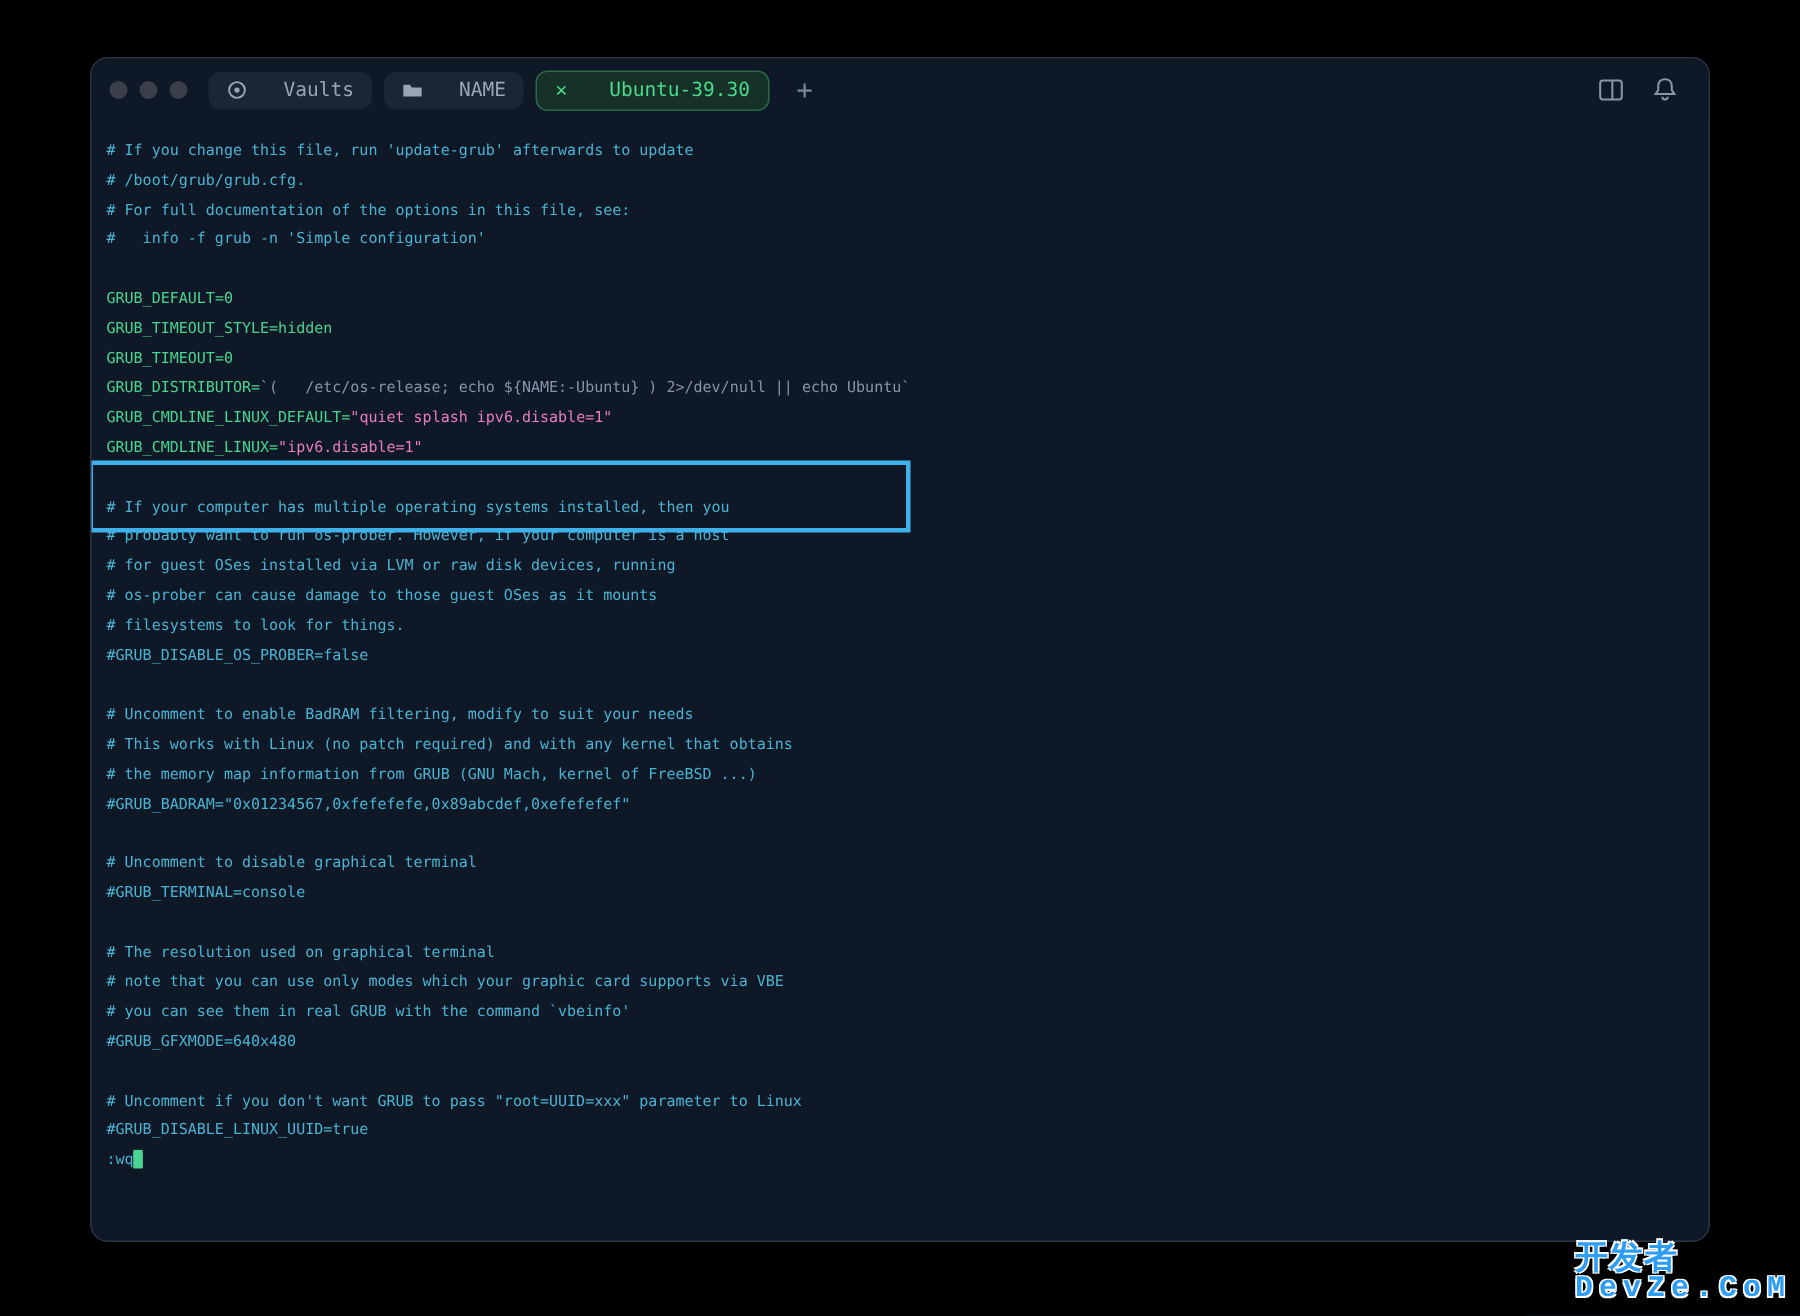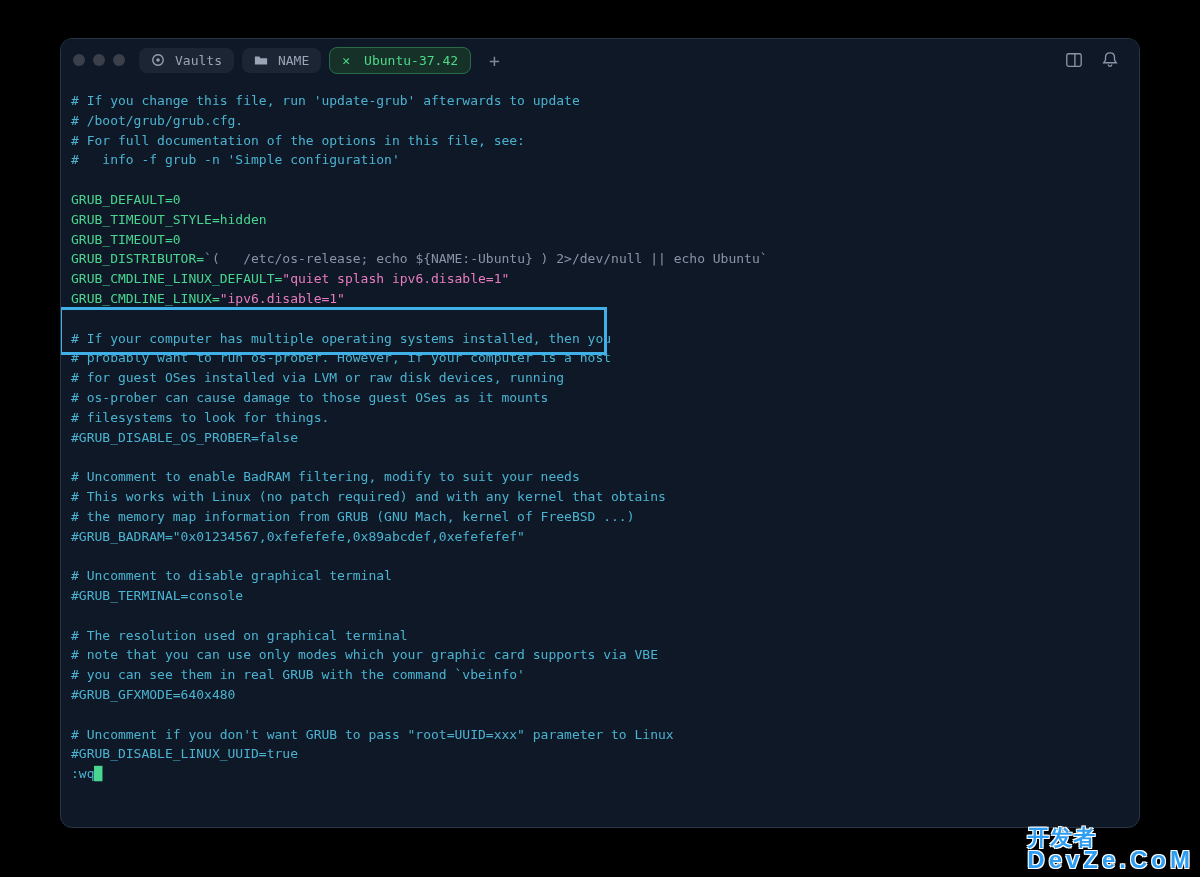--- a/index.html
+++ b/index.html
@@ -24,21 +24,21 @@
   padding:0 10px;
   gap:8px;
   background:#0e1826;
 }
 .traffic { display:flex; gap:8px; margin-right:6px; margin-left:2px;}
 .traffic span {
   width:12px; height:12px; border-radius:50%;
   background:#3a3f4a;
 }
 .chip {
-  display:flex; align-items:center; gap:10px;
+  display:flex; align-items:center; gap:24px;
   padding:5px 12px;
   border-radius:8px;
   font-size:13px;
   color:#9aa4b5;
   cursor:pointer;
   justify-content:center;
 }
 .chip.gray { background:#1c2533; }
 .chip.active {
   background:#163127;
@@ -50,21 +50,21 @@
 .spacer { flex:1; }
 .right-icons { display:flex; gap:18px; margin-right:10px; color:#8b95a7; }
 .right-icons svg { width:18px; height:18px; }
 
 .content {
   position:absolute; top:52px; left:0; right:0; bottom:0;
   padding:0 10px 8px 10px;
 }
 pre.term {
   font-family: "SF Mono", Menlo, Consolas, monospace;
-  font-size:13px;
+  font-size:10px;
   line-height:19.8px;
   white-space:pre;
   color:#49d590;
 }
 .c-comment { color:#4bb3d1; }
 .c-var { color:#49d590; }
 .c-val { color:#49d590; }
 .c-string { color:#e87cc1; }
 .c-tick { color:#8a93a7; }
 .c-cursor { background:#49d590; color:#49d590; }
@@ -81,21 +81,21 @@
   right:6px; bottom:6px;
   font-family: "Arial Black", sans-serif;
   font-size:22px;
   line-height:22px;
   font-weight:900;
   color:#2e9df4;
   text-shadow: -1px -1px 0 #fff, 1px -1px 0 #fff, -1px 1px 0 #fff, 1px 1px 0 #fff;
   text-align:left;
   letter-spacing:1px;
 }
-.watermark .row2 { font-size:24px; letter-spacing:4px; }
+.watermark .row2 { font-size:20px; letter-spacing:4px;font-family:Liberation Mono, monospace; }
 </style>
 </head>
 <body>
 
 <div class="window">
 
   <div class="titlebar">
     <div class="traffic">
       <span></span>
       <span></span>
@@ -109,21 +109,21 @@
       <span>Vaults</span>
     </div>
     <div class="chip gray">
       <svg viewBox="0 0 16 16" width="14" height="14">
           <path d="M1 4 h5 l1.5 2 H15 v7 H1 z" fill="#9aa4b5"></path>
         </svg>
       <span>NAME</span>
     </div>
     <div class="chip active">
       <span class="x">✕</span>
-      <span>Ubuntu-37.42</span>
+      <span>Ubuntu-39.30</span>
     </div>
     <div class="chip plus">+</div>
     <div class="spacer"></div>
     <div class="right-icons">
       <svg viewBox="0 0 20 20">
           <rect x="2" y="3" width="16" height="14" rx="2" fill="none" stroke="#8b95a7" stroke-width="1.5"></rect>
           <line x1="11" y1="3" x2="11" y2="17" stroke="#8b95a7" stroke-width="1.5"></line>
         </svg>
       <svg viewBox="0 0 20 20">
           <path d="M10 2 c3 0 5 2 5 5 v3 l2 3 H3 l2-3 V7 c0-3 2-5 5-5 z M8 15 a2 2 0 0 0 4 0" fill="none" stroke="#8b95a7" stroke-width="1.5"></path>

